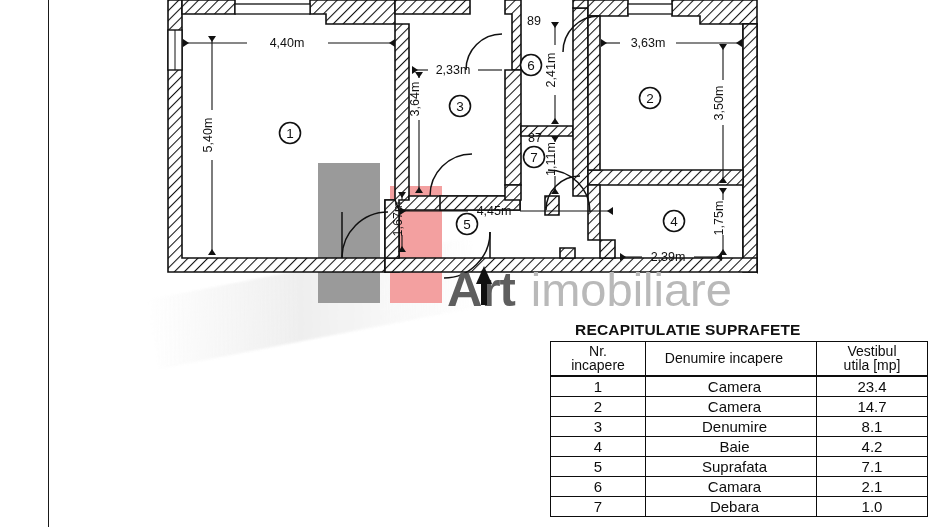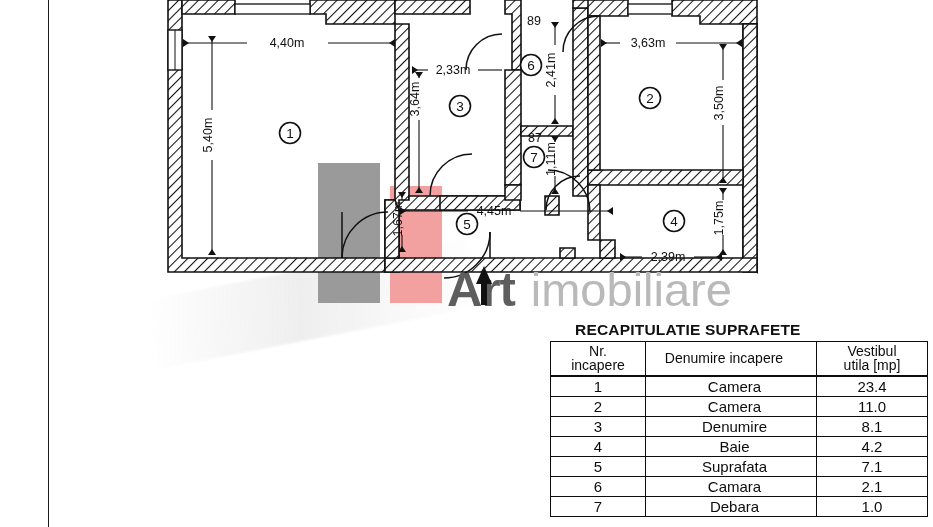--- a/index.html
+++ b/index.html
@@ -264,21 +264,21 @@
     </thead>
     <tbody>
         <tr>
           <td class="c-nr">1</td>
           <td class="c-name">Camera</td>
           <td class="c-area">23.4</td>
         </tr>
         <tr>
           <td class="c-nr">2</td>
           <td class="c-name">Camera</td>
-          <td class="c-area">11.0</td>
+          <td class="c-area">14.7</td>
         </tr>
         <tr>
           <td class="c-nr">3</td>
           <td class="c-name">Denumire</td>
           <td class="c-area">8.1</td>
         </tr>
         <tr>
           <td class="c-nr">4</td>
           <td class="c-name">Baie</td>
           <td class="c-area">4.2</td>

